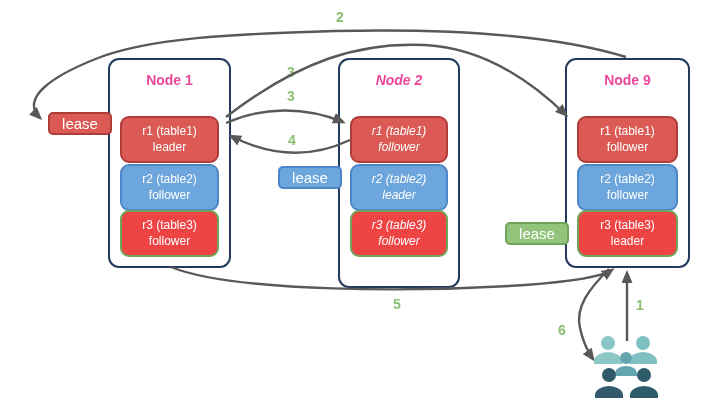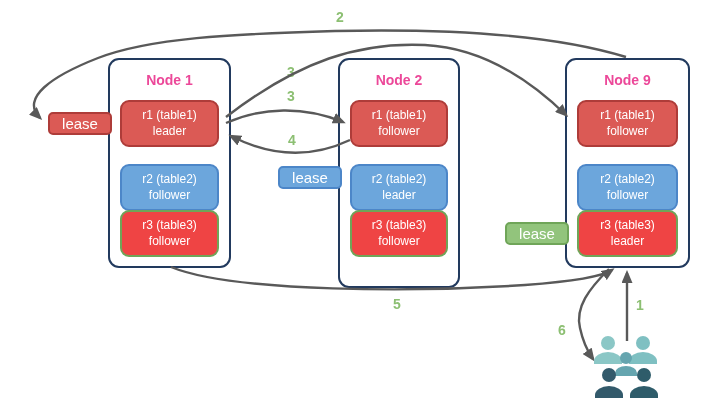--- a/index.html
+++ b/index.html
@@ -17,21 +17,21 @@
   }
   .replica{
     position:absolute;left:10px;right:10px;height:47px;border-radius:9px;
     box-sizing:border-box;border:2px solid;color:#ffffff;font-size:12px;
     display:flex;flex-direction:column;align-items:center;justify-content:center;
     line-height:1.3;text-align:center;
   }
   .replica.red{background:#DB5A55;border-color:#AE3C39;}
   .replica.blue{background:#6CA6DC;border-color:#4C86C8;}
   .replica.green{background:#ef4444;border-color:#6FA558;}
-  .r-top{top:40px;} .r-mid{top:95px;margin-top:9px;} .r-bot{top:150px;}
+  .r-top{top:56px;} .r-mid{top:95px;margin-top:9px;} .r-bot{top:150px;}
   .lease{
     position:absolute;width:64px;height:23px;border-radius:5px;box-sizing:border-box;
     border:2px solid;color:#ffffff;font-size:15px;
     display:flex;align-items:center;justify-content:center;
   }
   .lease.red{background:#DB5A55;border-color:#AE3C39;left:48px;top:112px;}
   .lease.blue{background:#6CA6DC;border-color:#4C86C8;left:278px;top:166px;}
   .lease.green{background:#92C47C;border-color:#6FA558;left:505px;top:222px;}
   .num{
     position:absolute;color:#8CBF72;font-size:14px;font-weight:bold;
@@ -54,21 +54,21 @@
     <div class="replica blue r-mid">
       <span>r2 (table2)</span>
       <span>follower</span>
     </div>
     <div class="replica green r-bot">
       <span>r3 (table3)</span>
       <span>follower</span>
     </div>
   </div>
 
-  <div class="node" style="left:338px;top:58px;width:122px;height:230px;">
+  <div class="node" style="left:338px;top:58px;width:122px;height:230px;font-style:italic;">
     <div class="node-title">Node 2</div>
     <div class="replica red r-top">
       <span>r1 (table1)</span>
       <span>follower</span>
     </div>
     <div class="replica blue r-mid">
       <span>r2 (table2)</span>
       <span>leader</span>
     </div>
     <div class="replica green r-bot">

